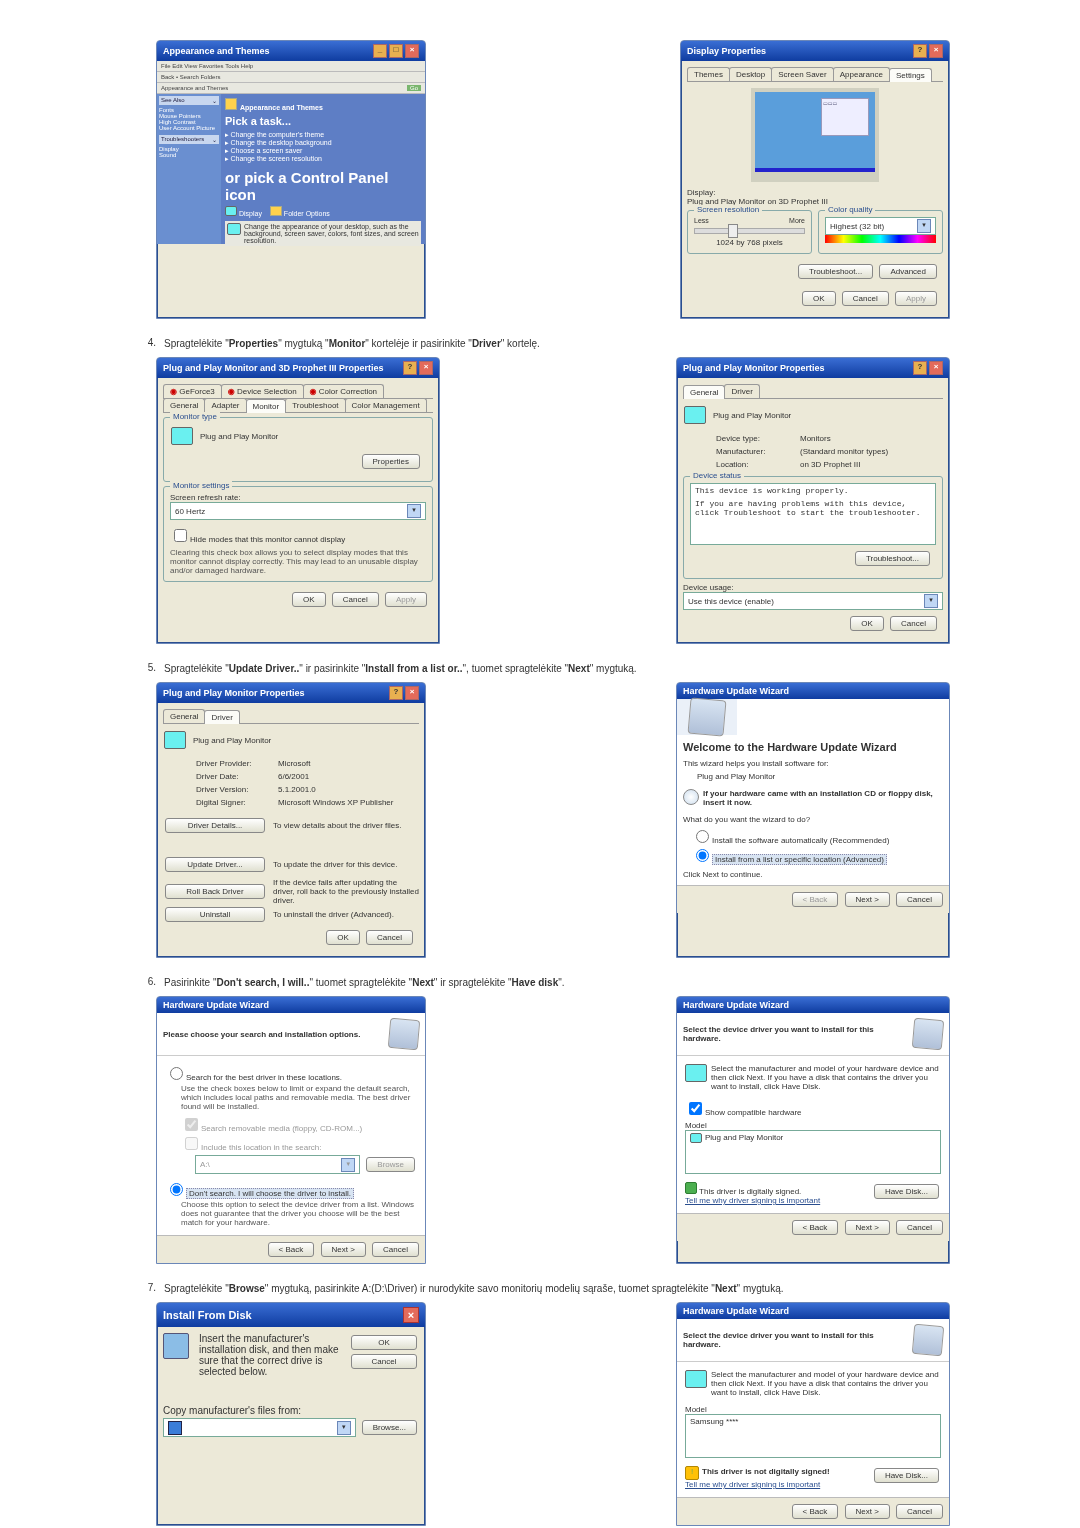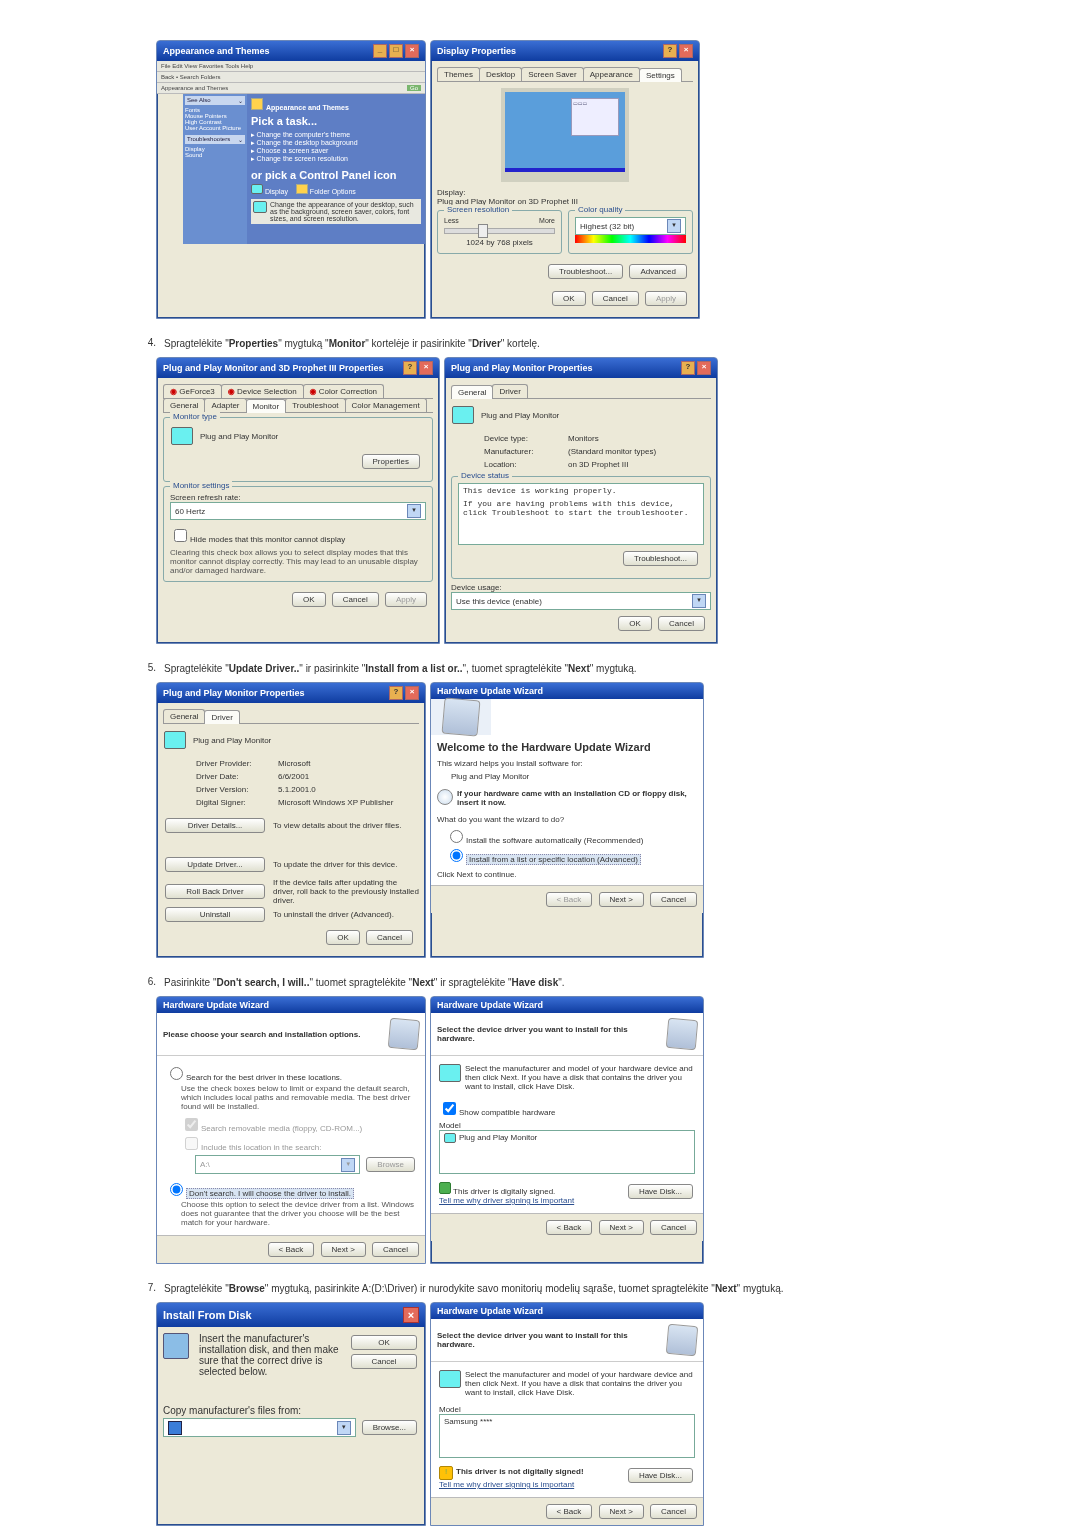--- a/index.html
+++ b/index.html
@@ -26,20 +26,21 @@
   .step-text {
     flex: 1;
     line-height: 1.4;
   }
   .bold { font-weight: bold; }
   .figs {
     display: flex;
     gap: 4px;
     margin-left: 26px;
     margin-bottom: 18px;
+    justify-content: space-between;
   }
   .win {
     border: 1px solid #6b87b8;
     border-radius: 4px 4px 0 0;
     overflow: hidden;
     font-size: 8px;
     background: #ece9d8;
     box-shadow: 0 0 0 1px #2a4e8f inset;
   }
   .titlebar {
@@ -263,21 +264,21 @@
       </span>
     </div>
     <div class="ie-toolbar">File  Edit  View  Favorites  Tools  Help</div>
     <div class="ie-toolbar">
       <span>Back  •  Search  Folders</span>
     </div>
     <div class="ie-toolbar" style="display:flex;justify-content:space-between;">
       <span>Appearance and Themes</span>
       <span style="background:#7ab66e;color:#fff;padding:0 3px;">Go</span>
     </div>
-    <div class="flexrow" style="height:150px;padding-left:26px;">
+    <div class="flexrow" style="height:150px;">
       <div class="cp-left">
         <div style="background:#c8d7ef;color:#224;padding:1px 2px;margin-bottom:2px;display:flex;justify-content:space-between;">
           <span>See Also</span>
           <span>⌄</span>
         </div>
         <div>Fonts</div>
         <div>Mouse Pointers</div>
         <div>High Contrast</div>
         <div>User Account Picture</div>
         <div style="background:#c8d7ef;color:#224;padding:1px 2px;margin:4px 0 2px;display:flex;justify-content:space-between;">
@@ -287,21 +288,21 @@
         <div>Display</div>
         <div>Sound</div>
       </div>
       <div class="cp-main">
         <div style="font-weight:bold;margin-bottom:3px;"><span style="display:inline-block;width:10px;height:10px;background:#ffd24d;border:1px solid #aa8;margin-right:3px;"></span><span>Appearance and Themes</span></div>
         <div style="font-size:11px;font-weight:bold;margin:4px 0;">Pick a task...</div>
         <div>▸ <span>Change the computer's theme</span></div>
         <div>▸ <span>Change the desktop background</span></div>
         <div>▸ <span>Choose a screen saver</span></div>
         <div>▸ <span>Change the screen resolution</span></div>
-        <div style="font-size:11px;font-weight:bold;margin:6px 0 3px;">or pick a Control Panel icon</div>
+        <div style="font-size:15px;font-weight:bold;margin:6px 0 3px;">or pick a Control Panel icon</div>
         <div class="flexrow" style="gap:8px;">
           <div><span class="monitor-icon" style="width:10px;height:8px;display:inline-block;"></span> <span>Display</span></div>
           <div><span style="display:inline-block;width:10px;height:8px;background:#ffd24d;border:1px solid #aa8;"></span> <span>Folder Options</span></div>
         </div>
         <div style="background:#e8e8e0;color:#333;padding:2px;margin-top:4px;display:flex;gap:3px;">
           <span class="monitor-icon" style="width:12px;height:10px;flex-shrink:0;"></span>
           <span>Change the appearance of your desktop, such as the background, screen saver, colors, font sizes, and screen resolution.</span>
         </div>
       </div>
     </div>

